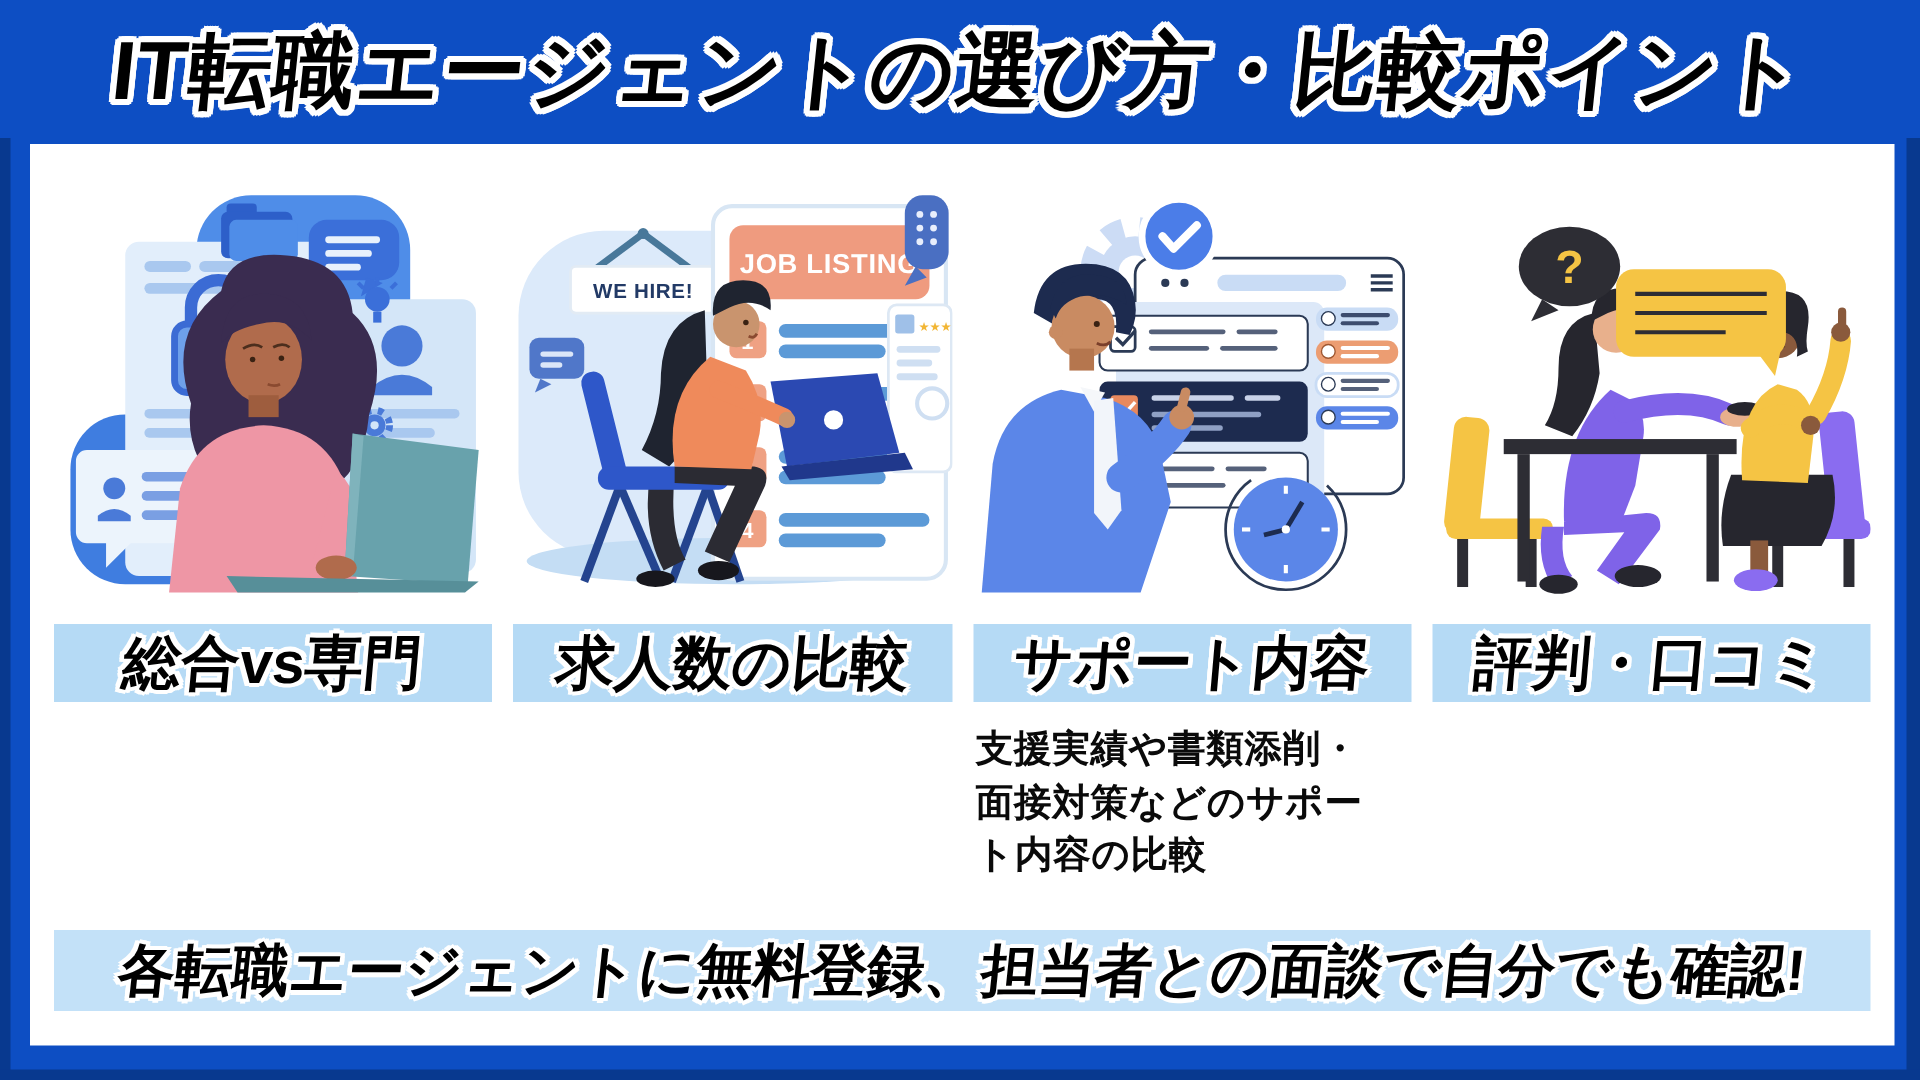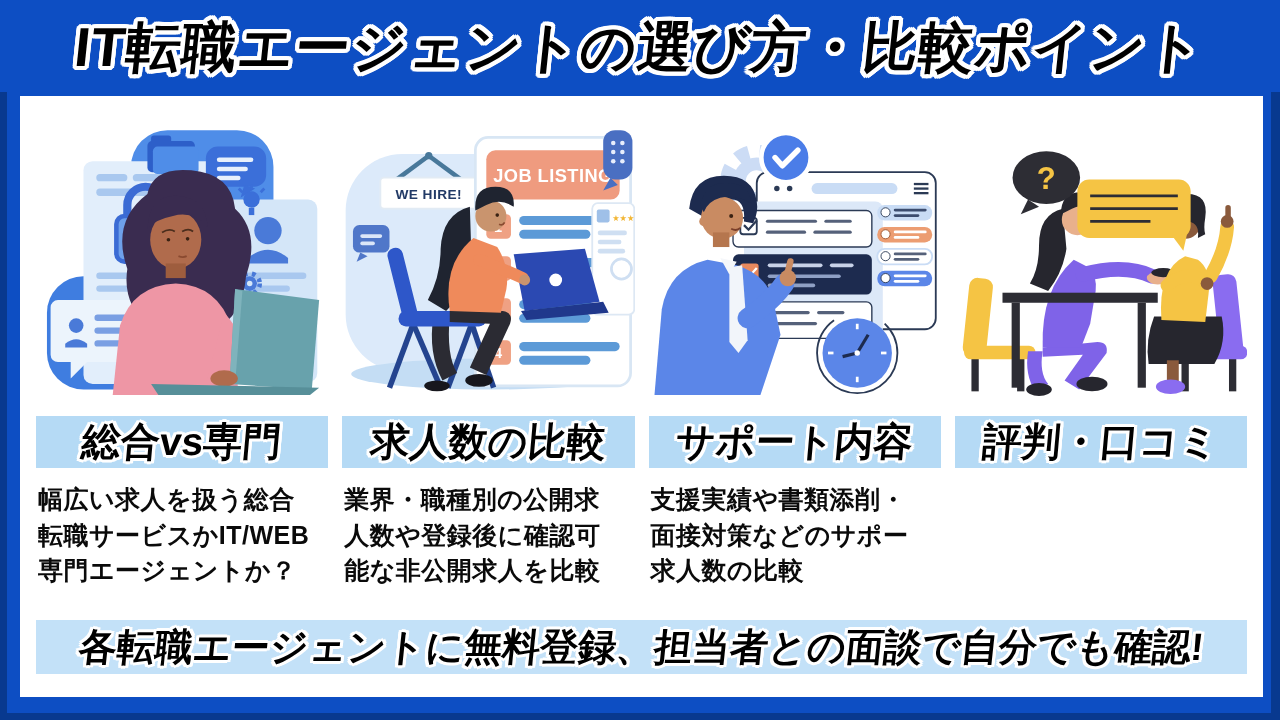--- a/index.html
+++ b/index.html
@@ -157,23 +157,20 @@
               <polygon points="218,184 310,196 302,294 212,288" fill="#68a2ac"></polygon>
               <polygon points="218,184 226,186 218,288 212,288" fill="#7fb3bc"></polygon>
               <ellipse cx="206" cy="282" rx="15" ry="9" fill="#b06b4c"></ellipse>
               <polygon points="126,288 310,292 300,300 134,300" fill="#578f99"></polygon>
             </g>
           </svg>
         </div>
         <div class="label-box">
           <span class="label-text">総合vs専門</span>
         </div>
-        <div class="desc">幅広い求人を扱う総合
-転職サービスかIT/WEB
-専門エージェントか？</div>
       </div>
 
       <div class="col">
         <div class="illo">
           <svg viewBox="0 0 320 300" preserveAspectRatio="xMidYMid meet" aria-hidden="true">
             <g>
               <rect x="4" y="36" width="312" height="238" rx="62" fill="#dceafa"></rect>
               <ellipse cx="162" cy="277" rx="152" ry="17" fill="#c4ddf4"></ellipse>
             </g>
             <g>
@@ -258,23 +255,20 @@
               <circle cx="163" cy="104" r="17" fill="#c9946e"></circle>
               <path d="M146 98 q-2 -26 22 -26 q22 0 20 22 q-14 -10 -30 -2 q-8 4 -12 6 z" fill="#1f2430"></path>
               <circle cx="170" cy="103" r="2" fill="#3a2213"></circle>
               <path d="M172 113 q4 2 6 -2" stroke="#8a4a30" stroke-width="2" fill="none"></path>
             </g>
           </svg>
         </div>
         <div class="label-box">
           <span class="label-text">求人数の比較</span>
         </div>
-        <div class="desc">業界・職種別の公開求
-人数や登録後に確認可
-能な非公開求人を比較</div>
       </div>
 
       <div class="col">
         <div class="illo">
           <svg viewBox="0 0 320 300" preserveAspectRatio="xMidYMid meet" aria-hidden="true">
             <g>
               <circle cx="118" cy="66" r="30" fill="none" stroke="#ccdcf5" stroke-width="20" stroke-dasharray="13 11"></circle>
               <circle cx="118" cy="66" r="26" fill="#ccdcf5"></circle>
               <circle cx="118" cy="66" r="12" fill="#ffffff"></circle>
             </g>
@@ -362,21 +356,21 @@
               <circle cx="152" cy="172" r="9" fill="#c98b62"></circle>
               <rect x="150" y="150" width="7" height="18" rx="3.5" fill="#c98b62" transform="rotate(14 153 159)"></rect>
             </g>
           </svg>
         </div>
         <div class="label-box">
           <span class="label-text">サポート内容</span>
         </div>
         <div class="desc">支援実績や書類添削・
 面接対策などのサポー
-求人数の比較</div>
+ト内容の比較</div>
       </div>
 
       <div class="col">
         <div class="illo">
           <svg viewBox="0 0 320 300" preserveAspectRatio="xMidYMid meet" aria-hidden="true">
             <g>
               <rect x="12" y="172" width="26" height="86" rx="9" fill="#f5c444" transform="rotate(6 25 215)"></rect>
               <rect x="18" y="258" width="8" height="38" fill="#2d2d34"></rect>
               <rect x="68" y="258" width="8" height="38" fill="#2d2d34"></rect>
               <rect x="10" y="246" width="78" height="15" rx="7" fill="#f5c444"></rect>

